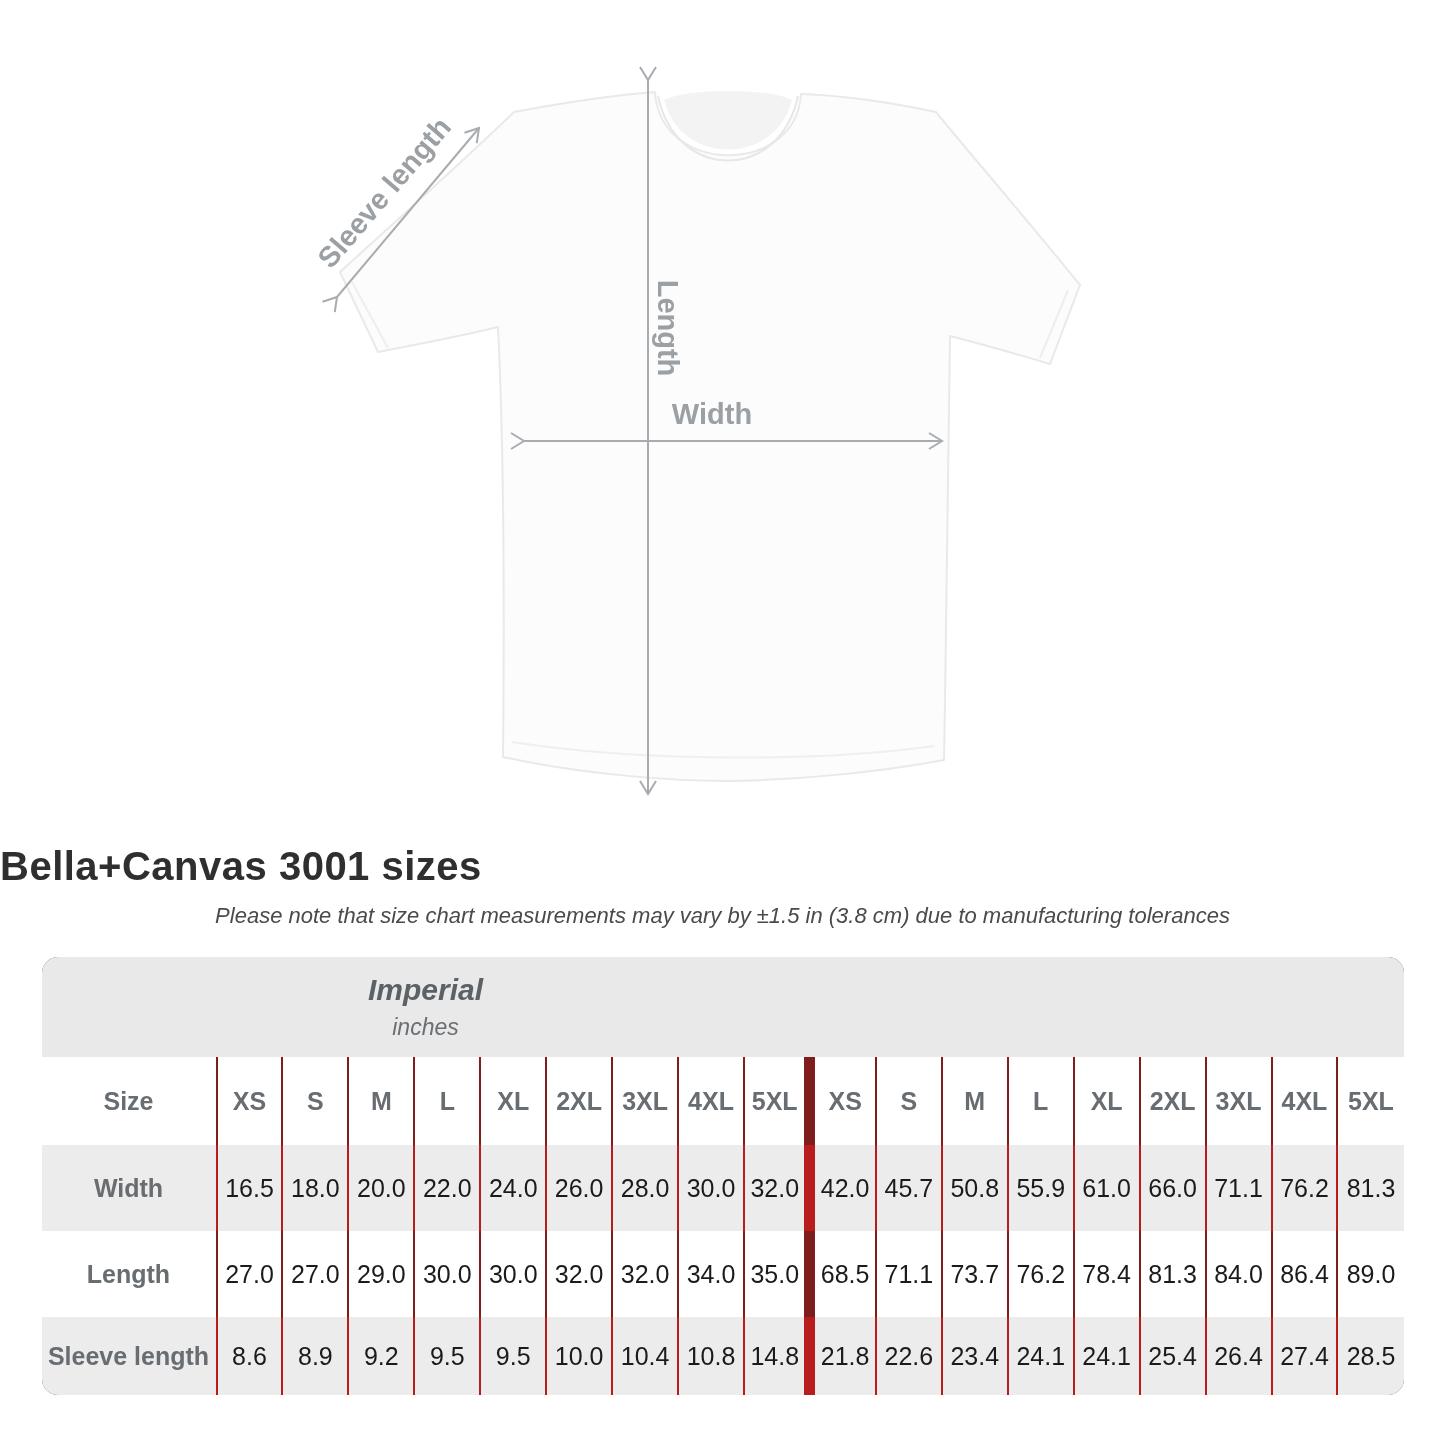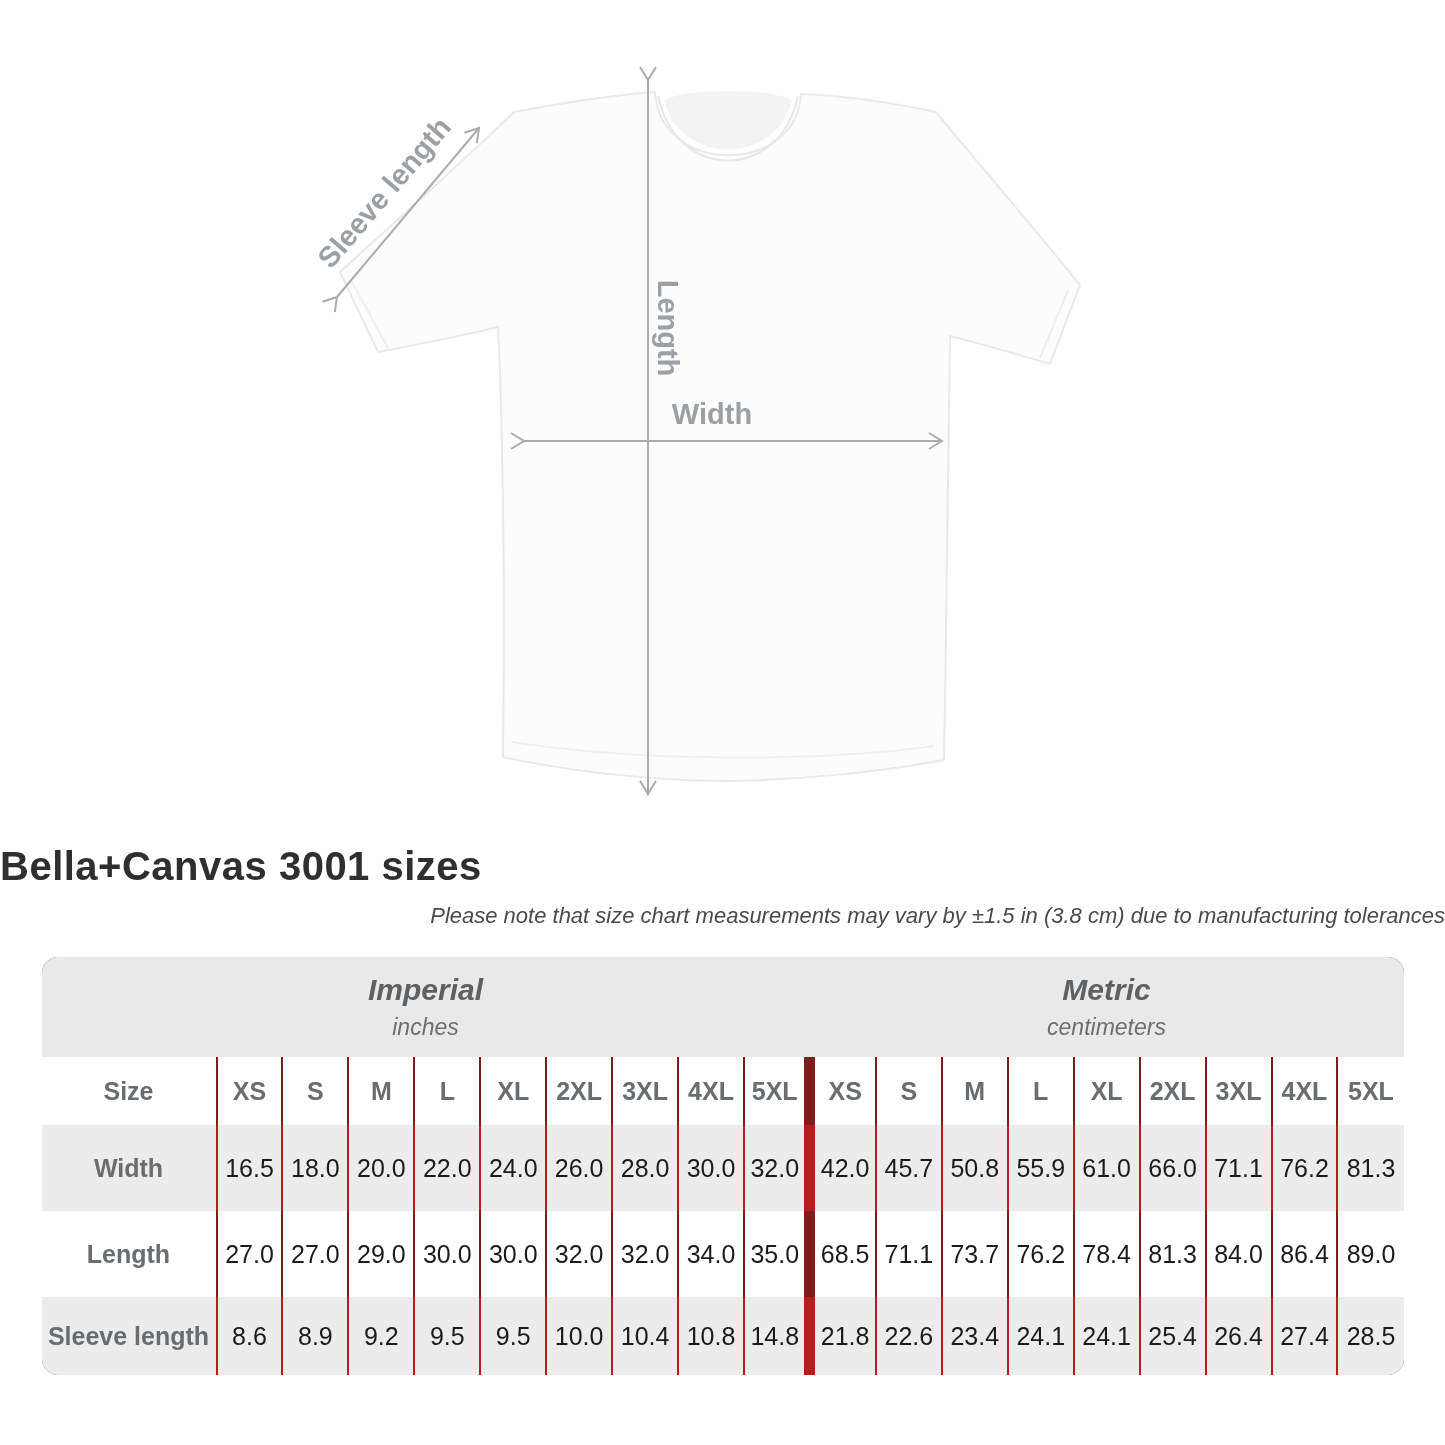--- a/index.html
+++ b/index.html
@@ -10,41 +10,41 @@
   }
   
   .diagram{display:block;margin:0 auto;width:1445px;height:828px;}
   .dim-label{font-weight:bold;font-size:29px;fill:#9ba0a4;}
   
   .title{
     margin:16px 0 0 0;text-align:left;
     font-size:40px;font-weight:bold;color:#2f2f2f;letter-spacing:0.5px;
   }
   .subtitle{
-    margin:14px 0 0 0;text-align:right;
+    margin:14px 0 0 0;text-align:center;
     font-size:22px;font-style:italic;color:#4a4a4a;
   }
   
   .table-wrap{
     width:1362px;margin:28px auto 0 auto;
     border-radius:16px;overflow:hidden;background:#404040;
   }
   .unit-band{display:flex;background:#e9e9e9;height:100px;}
   .unit-group{display:flex;flex-direction:column;align-items:center;justify-content:flex-start;padding-top:16px;box-sizing:border-box;}
   .unit-group.imperial{width:768px;}
   .unit-group.metric{flex:1;}
   .unit-name{font-size:30px;font-weight:bold;font-style:italic;color:#5c6165;}
   .unit-sub{font-size:23px;font-style:italic;color:#6a6f73;margin-top:7px;}
   table.sizes{border-collapse:collapse;table-layout:fixed;width:1362px;}
   table.sizes th,table.sizes td{
     text-align:center;vertical-align:middle;padding:0;
     font-size:25px;
   }
   table.sizes .corner{width:174px;}
-  thead tr{height:68px;}
+  thead tr{height:88px;}
   tbody tr{height:86px;}
   tbody tr:last-child{height:78px;}
   .r-white th,.r-white td{background:#ffffff;border-left:2px solid #7f1d1d;}
   .r-gray  th,.r-gray  td{background:#ececec;border-left:2px solid #b91c1c;}
   .r-white th:first-child,.r-white td:first-child,
   .r-gray th:first-child,.r-gray td:first-child{border-left:none;}
   table.sizes .sec{border-left-width:11px;}
   .head-cell{font-weight:bold;color:#686d72;}
   .row-label{font-weight:bold;color:#686d72;font-size:25px;}
   .value-cell{color:#1b1b1b;font-size:26px;font-weight:normal;}
@@ -96,24 +96,20 @@
 </svg>
 
 <h1 class="title">Bella+Canvas 3001 sizes</h1>
 <p class="subtitle">Please note that size chart measurements may vary by ±1.5 in (3.8 cm) due to manufacturing tolerances</p>
 
 <div class="table-wrap">
   <div class="unit-band">
     <div class="unit-group imperial">
       <div class="unit-name">Imperial</div>
       <div class="unit-sub">inches</div>
-    </div>
-    <div class="unit-group metric">
-      <div class="unit-name">Metric</div>
-      <div class="unit-sub">centimeters</div>
     </div>
   </div>
   <table class="sizes">
     <thead>
       <tr class="r-white">
         <th class="corner head-cell">Size</th>
       <th class="head-cell">XS</th>
           <th class="head-cell">S</th>
           <th class="head-cell">M</th>
           <th class="head-cell">L</th>

